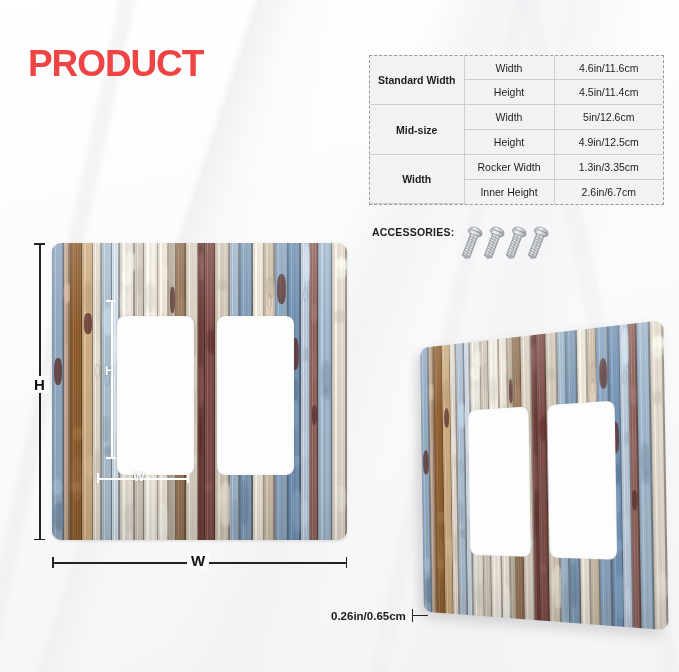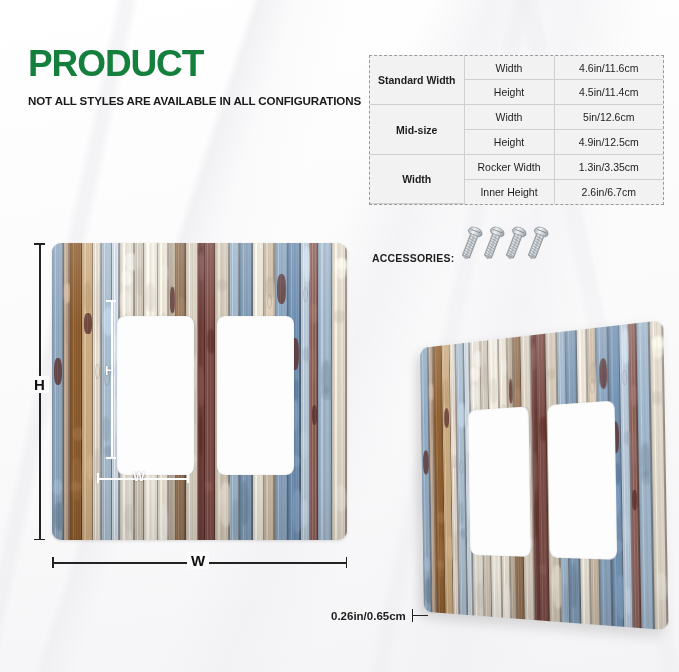--- a/index.html
+++ b/index.html
@@ -34,21 +34,21 @@
 
   .layer { position: absolute; z-index: 2; }
 
   
   #headline { left: 28px; top: 44px; width: 340px; }
   .h-line1, .h-line2 {
     font-weight: 800;
     font-size: 37px;
     line-height: 40px;
     letter-spacing: -1.1px;
-    color: #15803d;
+    color: #ef4444;
   }
   .h-line2 { margin-left: 52px; }
   .h-sub {
     margin-top: 10px;
     font-size: 11.6px;
     font-weight: 700;
     letter-spacing: -0.15px;
     color: #1a1a1a;
     white-space: nowrap;
   }
@@ -79,21 +79,21 @@
     width: 94px;
     font-size: 10.5px;
     border-left: none;
   }
   #spec-table td.attr { width: 90px; }
   #spec-table td.val  { border-right: none; }
   #spec-table tr:first-child td { border-top: none; }
   #spec-table tr:last-child td  { border-bottom: none; }
 
   
-  #accessories { left: 372px; top: 226px; display: flex; align-items: flex-end; }
+  #accessories { left: 372px; top: 226px; display: flex; align-items: flex-start; }
   #acc-label {
     font-size: 10.5px; font-weight: 700; letter-spacing: .2px;
     color: #1d1d1d; white-space: nowrap;
   }
   #screws { display: flex; margin-left: 8px; gap: 5px; }
 
   
   #plate-flat {
     left: 52px; top: 243px;
     width: 295px; height: 297px;
@@ -188,21 +188,20 @@
   #thickness-bracket .v { position:absolute; left:0; top:0; width:1.6px; height:13px; background:#222; }
   #thickness-bracket .h { position:absolute; left:0; top:5.7px; width:16px; height:1.6px; background:#222; }
 </style>
 </head>
 <body>
 
 <div id="bg"></div>
 
 <div id="headline" class="layer">
   <div class="h-line1">PRODUCT</div>
-  <div class="h-sub">NOT ALL STYLES ARE AVAILABLE IN ALL CONFIGURATIONS</div>
 </div>
 
 <div id="spec-table" class="layer">
   <table>
     <tbody id="spec-body">
         <tr>
           <td class="cat" rowspan="2">Standard Width</td>
           <td class="attr">Width</td>
           <td class="val">4.6in/11.6cm</td>
         </tr>

